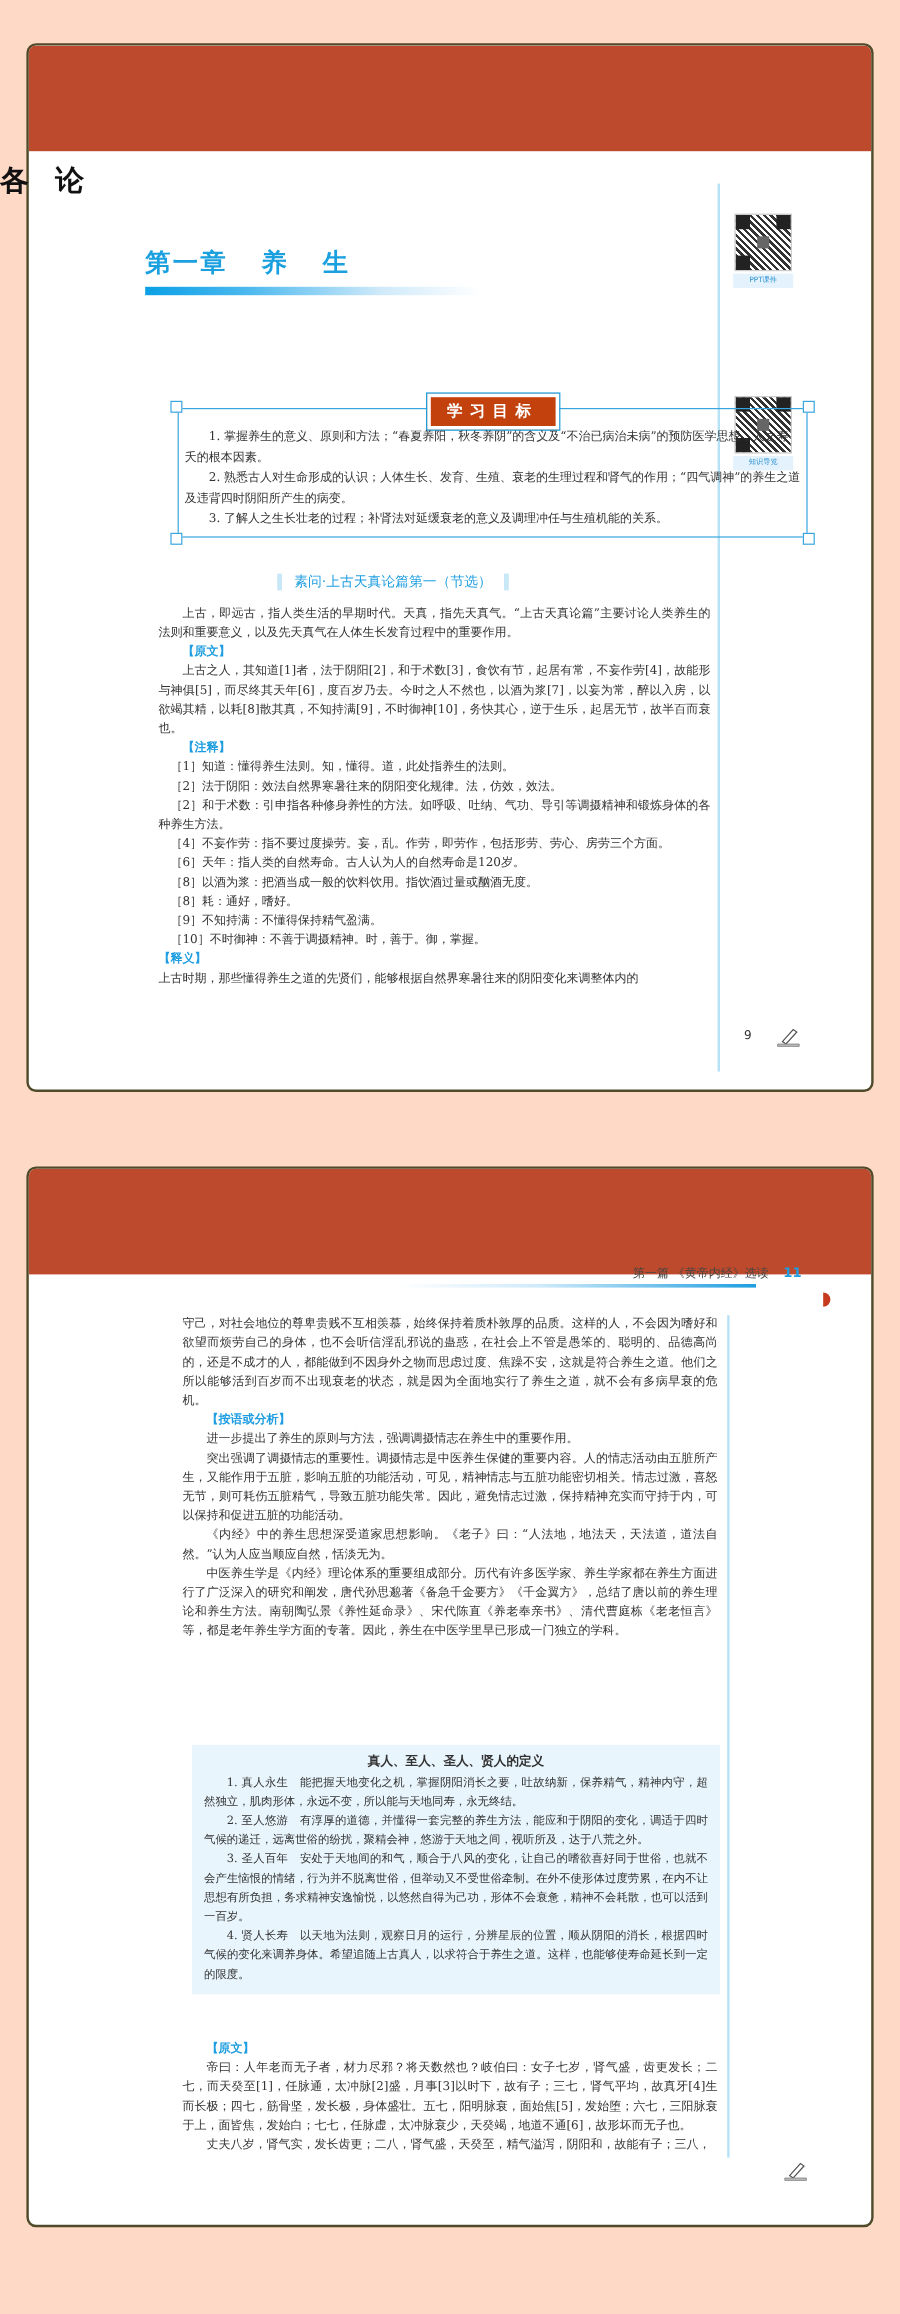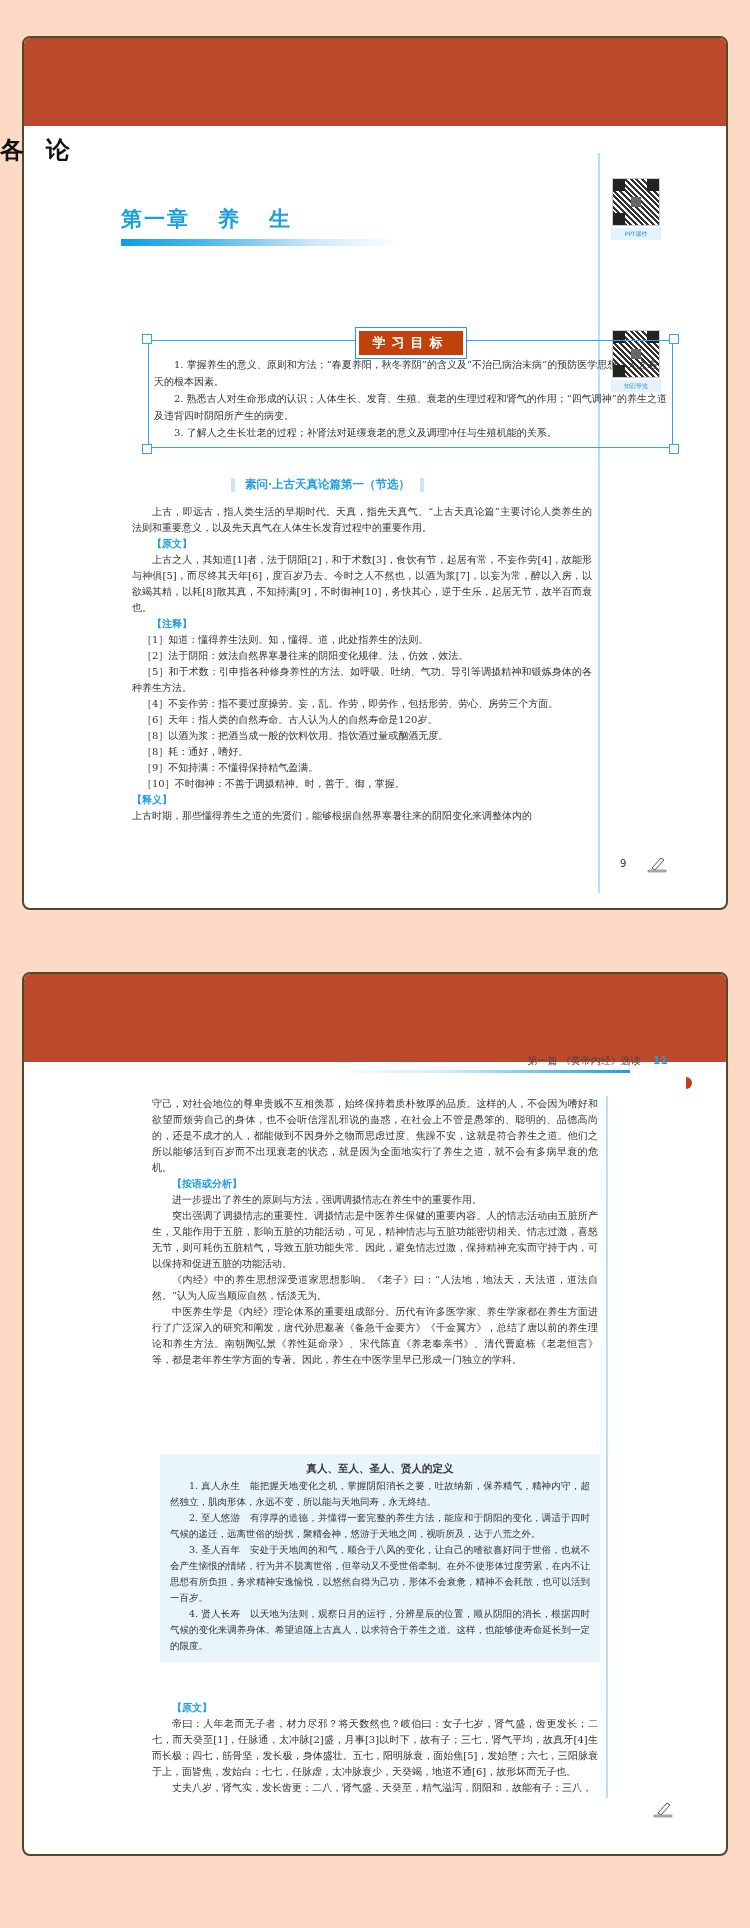--- a/index.html
+++ b/index.html
@@ -40,21 +40,21 @@
   .goal-box { position: absolute; left: 18px; top: 260px; width: 545px; height: 130px; }
   .goal-frame { position: absolute; left: 10px; top: 14px; right: 10px; bottom: 8px; border: 1.5px solid #37a6df; }
   .goal-corner { position: absolute; width: 10px; height: 10px; border: 1.5px solid #37a6df; background: #fff; }
   .goal-title { position: absolute; left: 50%; transform: translateX(-50%); top: 2px;
     background: #c2410c; color: #fff; font-family: "DejaVu Sans", sans-serif; font-size: 13px; font-weight: bold;
     padding: 3px 14px; letter-spacing: 6px; border: 3px solid #fff; outline: 1px solid #1e9ee0; }
   .goal-text { position: absolute; left: 16px; right: 16px; top: 30px; font-size: 10px; line-height: 17px; color: #333; }
   .goal-text p { text-indent: 2em; }
 
   .section-title { position: absolute; left: 0; width: 570px; text-align: center;
-    font-size: 11.5px; color: #1e9ee0; font-weight: bold; padding-left: 41px; }
+    font-size: 11.5px; color: #1e9ee0; font-weight: normal; padding-left: 41px; }
   .section-title .bar { display: inline-block; width: 4px; height: 14px; background: #c8e8f7; vertical-align: middle; margin: 0 10px; }
 
   .body-text { position: absolute; left: 132px; width: 460px; font-size: 10px; line-height: 16px; color: #333; }
   .body-text p { text-indent: 2em; text-align: justify; }
   .body-text p.noind { text-indent: 0; }
   .body-text p.note { text-indent: 1em; }
   .body-text .tag { color: #1e9ee0; font-weight: bold; }
 
   .page-num { position: absolute; font-family: "DejaVu Sans", sans-serif; font-size: 10px; color: #333; }
   .pen-icon { position: absolute; width: 22px; height: 18px; }
@@ -120,21 +120,21 @@
   <span class="bar"></span><span>素问·上古天真论篇第一（节选）</span><span class="bar"></span>
 </div>
 
 <div class="body-text" style="top:504px;">
   <p>上古，即远古，指人类生活的早期时代。天真，指先天真气。“上古天真论篇”主要讨论人类养生的法则和重要意义，以及先天真气在人体生长发育过程中的重要作用。</p>
   <p class="tag">【原文】</p>
   <p>上古之人，其知道[1]者，法于阴阳[2]，和于术数[3]，食饮有节，起居有常，不妄作劳[4]，故能形与神俱[5]，而尽终其天年[6]，度百岁乃去。今时之人不然也，以酒为浆[7]，以妄为常，醉以入房，以欲竭其精，以耗[8]散其真，不知持满[9]，不时御神[10]，务快其心，逆于生乐，起居无节，故半百而衰也。</p>
   <p class="tag">【注释】</p>
   <p class="note">［1］知道：懂得养生法则。知，懂得。道，此处指养生的法则。</p>
   <p class="note">［2］法于阴阳：效法自然界寒暑往来的阴阳变化规律。法，仿效，效法。</p>
-  <p class="note">［5］和于术数：引申指各种修身养性的方法。如呼吸、吐纳、气功、导引等调摄精神和锻炼身体的各种养生方法。</p>
+  <p class="note">［2］和于术数：引申指各种修身养性的方法。如呼吸、吐纳、气功、导引等调摄精神和锻炼身体的各种养生方法。</p>
   <p class="note">［4］不妄作劳：指不要过度操劳。妄，乱。作劳，即劳作，包括形劳、劳心、房劳三个方面。</p>
   <p class="note">［6］天年：指人类的自然寿命。古人认为人的自然寿命是120岁。</p>
   <p class="note">［8］以酒为浆：把酒当成一般的饮料饮用。指饮酒过量或酗酒无度。</p>
   <p class="note">［8］耗：通好，嗜好。</p>
   <p class="note">［9］不知持满：不懂得保持精气盈满。</p>
   <p class="note">［10］不时御神：不善于调摄精神。时，善于。御，掌握。</p>
   <p class="tag noind">【释义】</p>
   <p class="noind">上古时期，那些懂得养生之道的先贤们，能够根据自然界寒暑往来的阴阳变化来调整体内的</p>
 </div>
 

